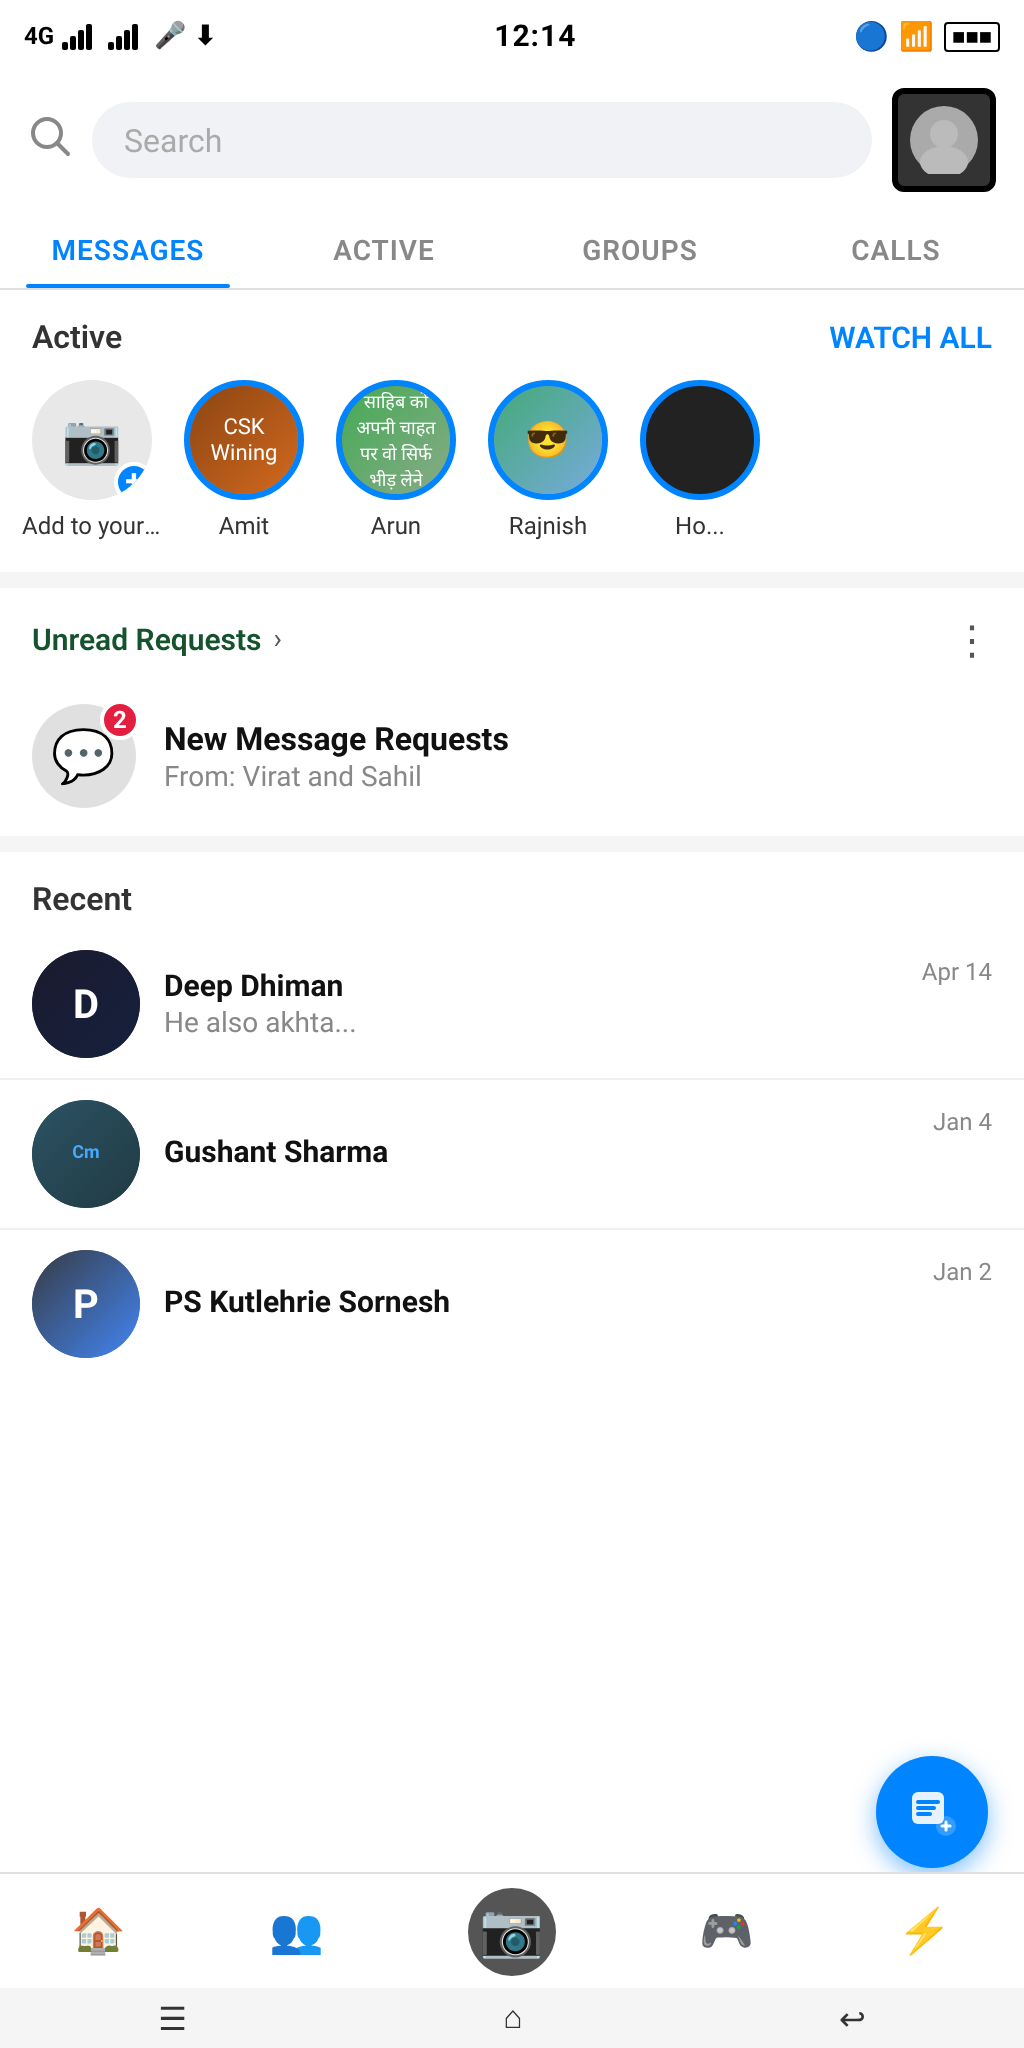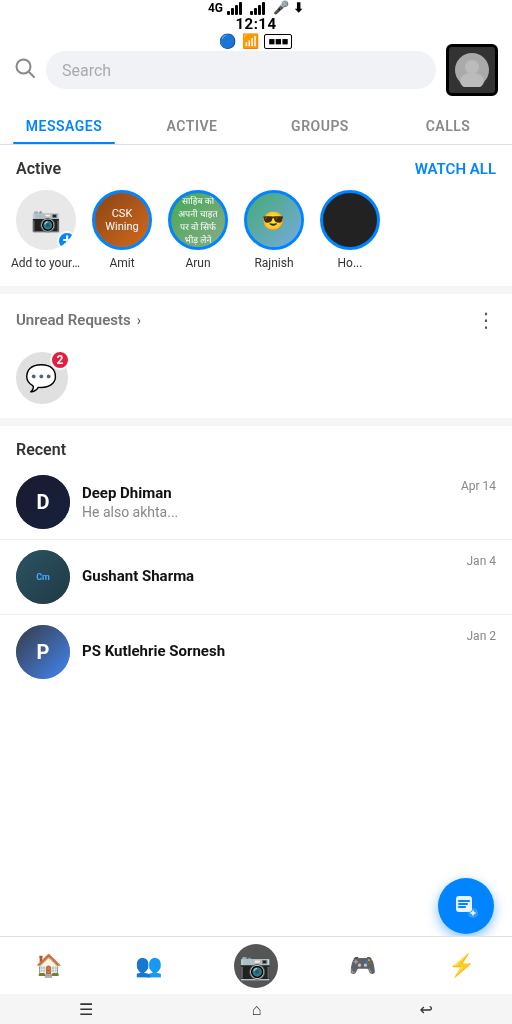--- a/index.html
+++ b/index.html
@@ -15,21 +15,20 @@
     
     .status-bar {
       background: #fff;
       height: 36px;
       display: flex;
       align-items: center;
       justify-content: space-between;
       padding: 0 12px;
       font-size: 13px;
       font-weight: 600;
-      flex-direction: column;
     }
     .status-left {
       display: flex;
       align-items: center;
       gap: 4px;
       font-size: 12px;
       font-weight: 700;
     }
     .status-center {
       font-size: 15px;
@@ -228,21 +227,21 @@
     }
     .unread-requests-left {
       display: flex;
       align-items: center;
       gap: 6px;
       cursor: pointer;
     }
     .unread-requests-title {
       font-size: 15px;
       font-weight: 600;
-      color: #737373;
+      color: #14532d;
     }
     .chevron-right {
       font-size: 14px;
       color: #555;
     }
     .more-icon {
       font-size: 20px;
       color: #555;
       cursor: pointer;
     }
@@ -539,20 +538,24 @@
     <span class="chevron-right">›</span>
   </div>
   <span class="more-icon">⋮</span>
 </div>
 
 <div class="message-request-item">
   <div class="msg-req-avatar">
     <span class="msg-bubble-icon">💬</span>
     <div class="badge-count">2</div>
   </div>
+  <div class="msg-req-content">
+    <div class="req-title">New Message Requests</div>
+    <div class="req-subtitle">From: Virat and Sahil</div>
+  </div>
 </div>
 
 <div class="divider2"></div>
 
 <div class="recent-header">Recent</div>
 
 <div class="conversation-item">
   <div class="conv-avatar conv-avatar-deep">
     <div style="width:100%;height:100%;display:flex;align-items:center;justify-content:center;border-radius:50%;background:linear-gradient(135deg,#1a1a2e,#16213e);">
       <span style="font-size:20px;color:#fff;font-weight:700;">D</span>

